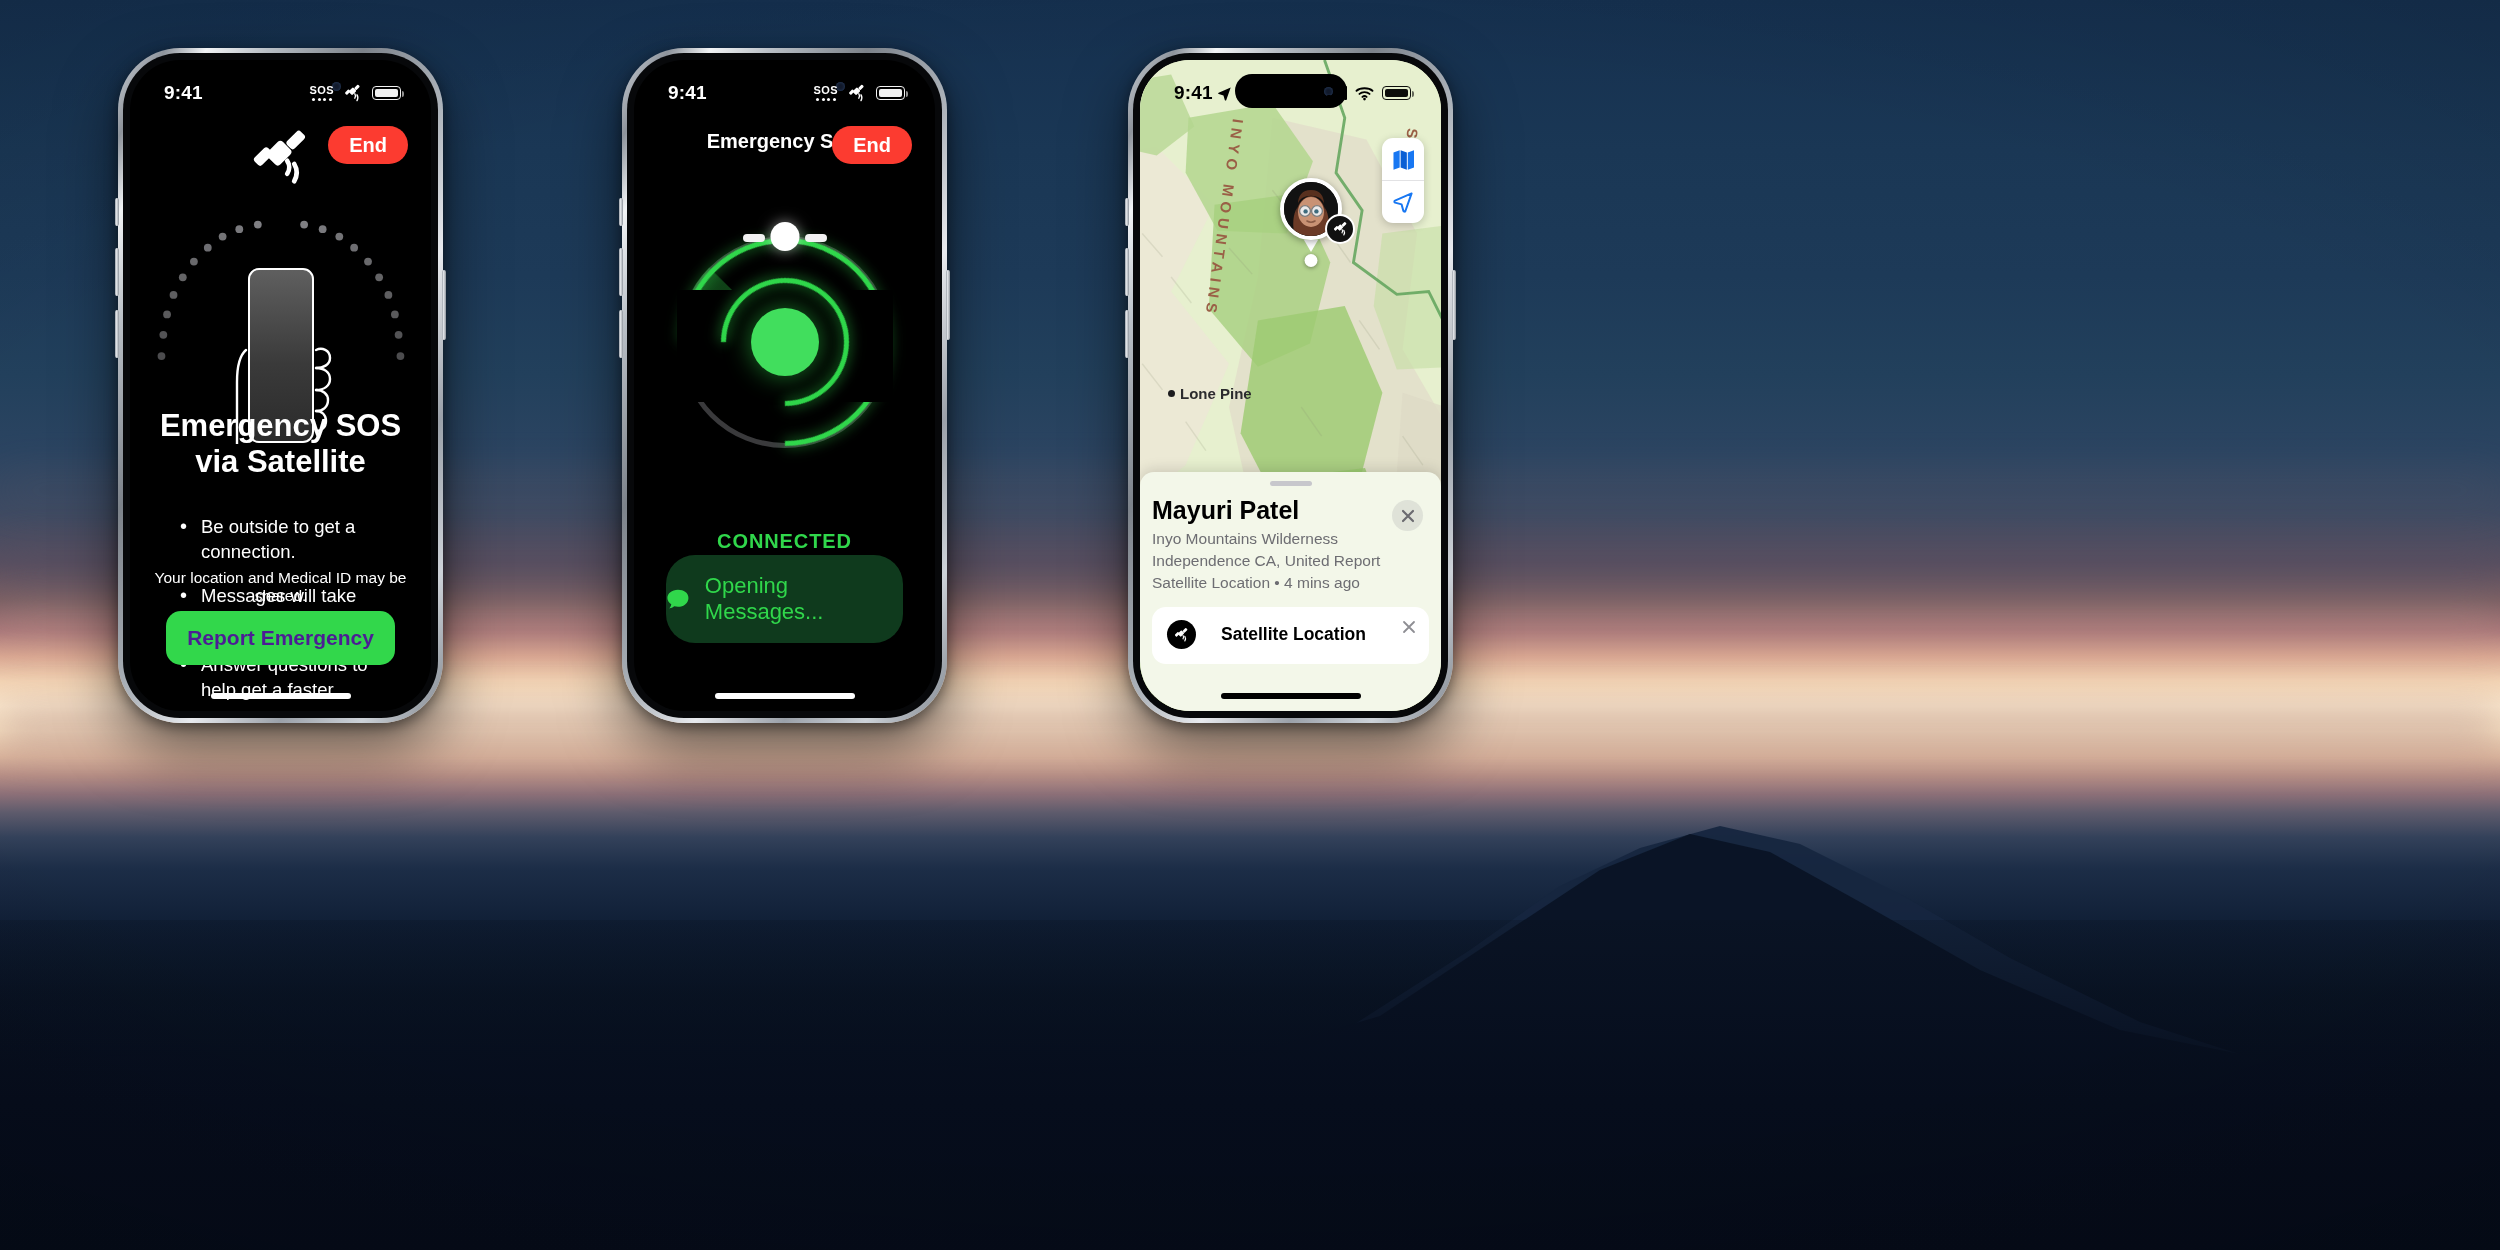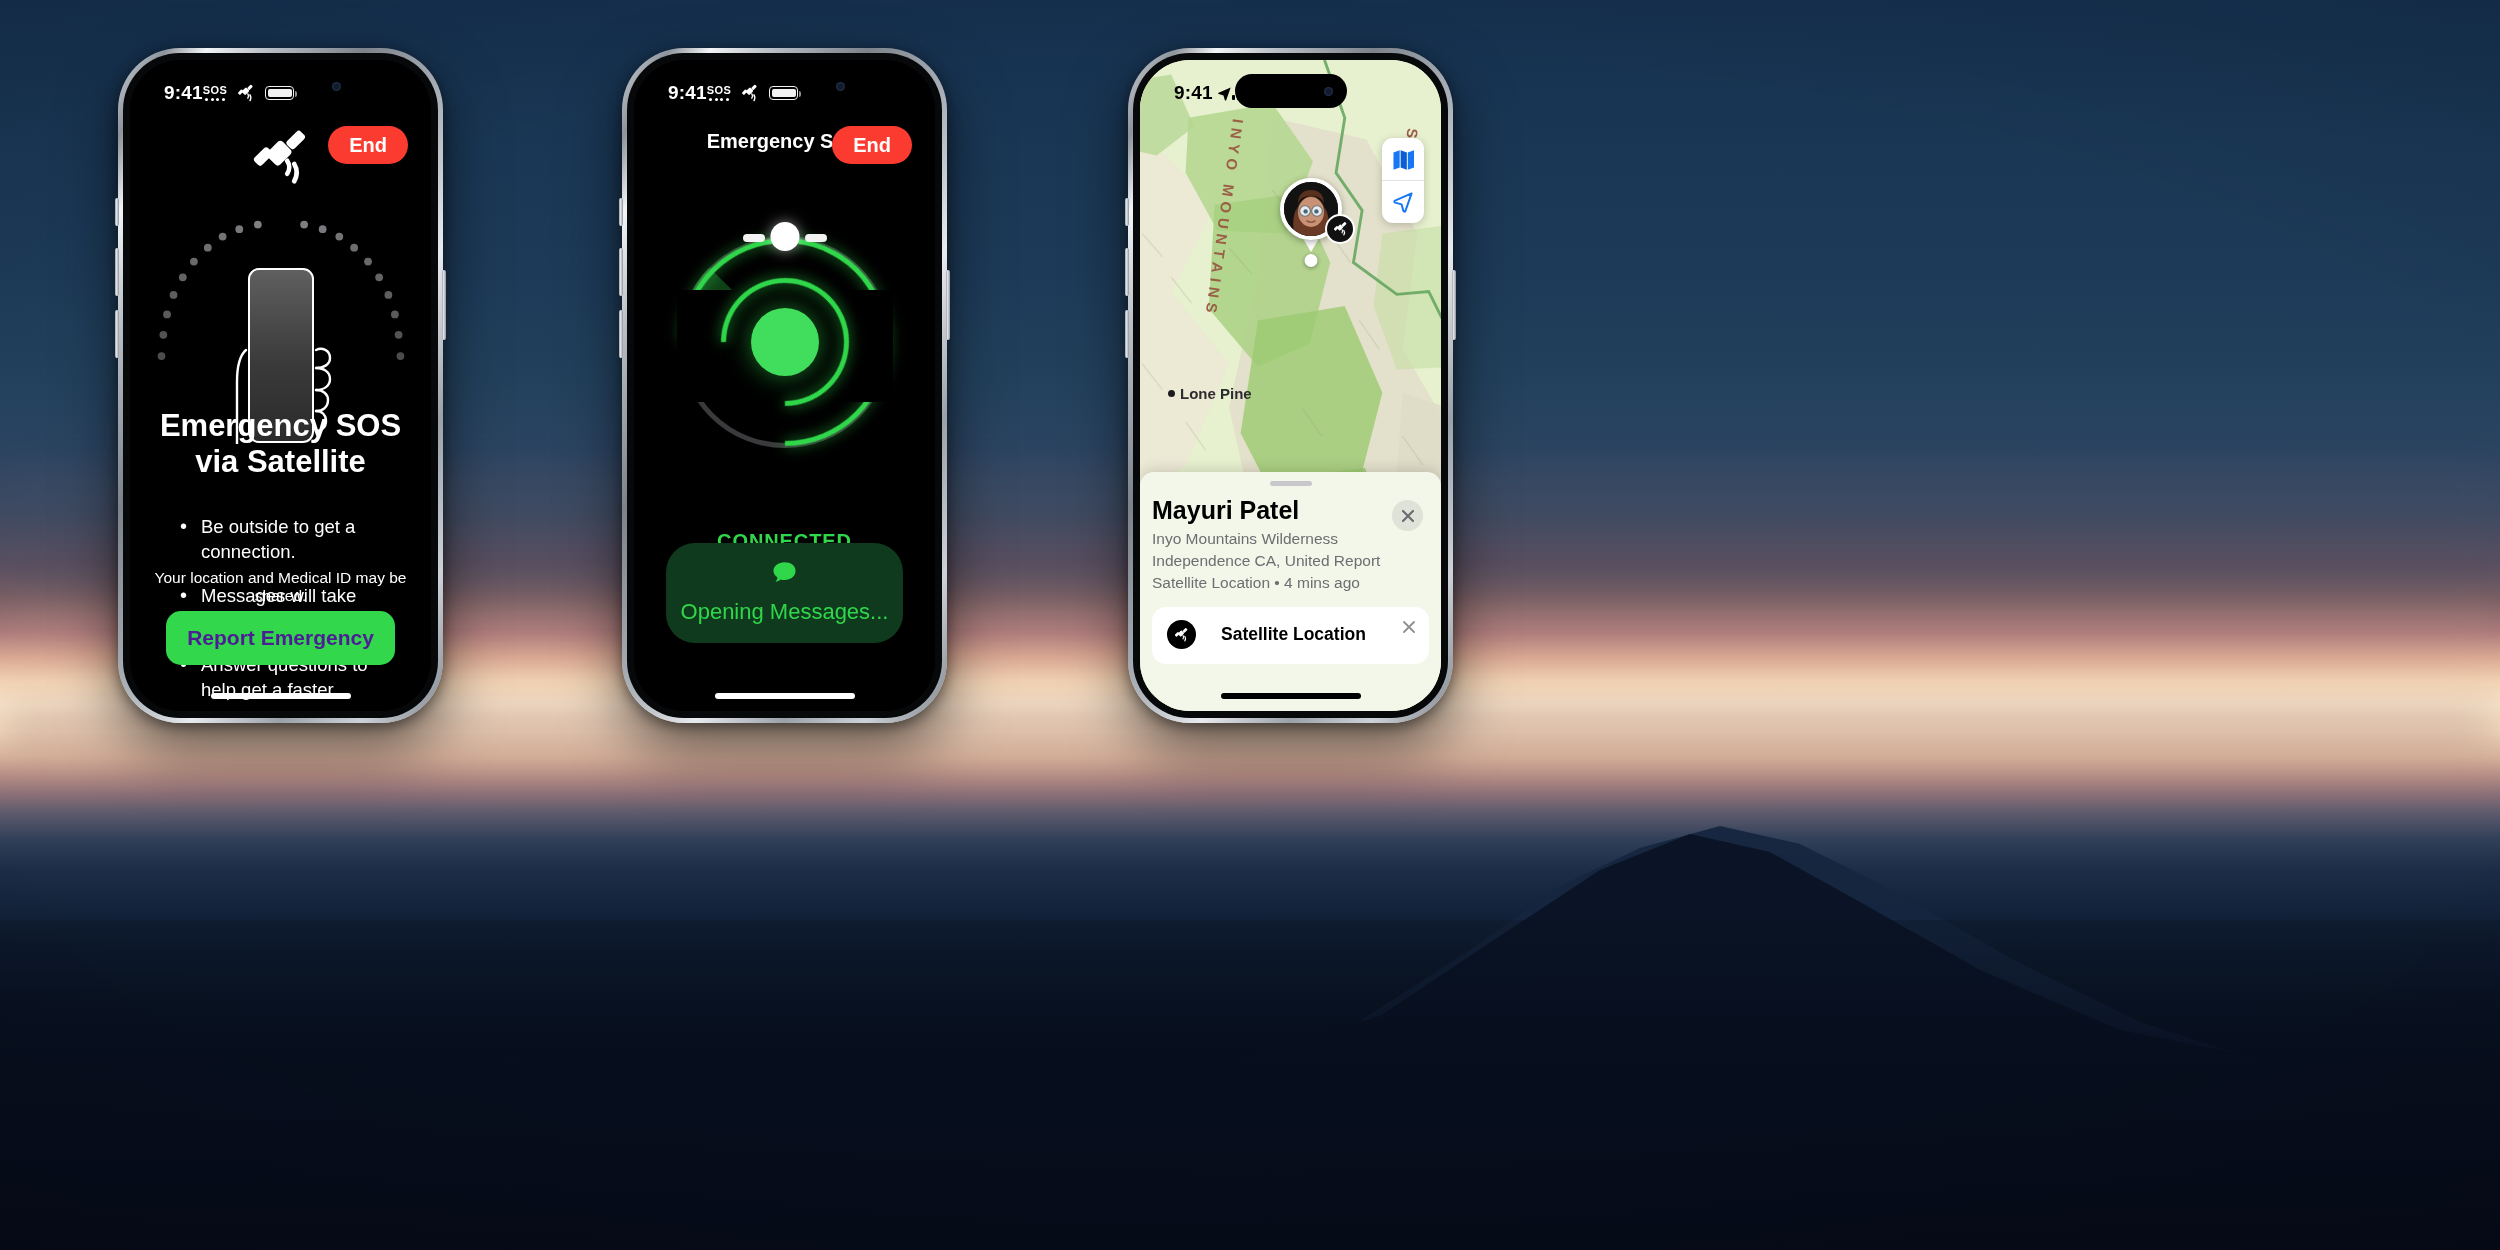--- a/index.html
+++ b/index.html
@@ -107,21 +107,21 @@
   }
   .island .lens { width:9px;height:9px;border-radius:50%;background:#121a2b; box-shadow: inset 0 0 3px #2b4267;}
   .notch .lens {
     position:absolute; right: 26px; top: 12px;
     width:9px;height:9px;border-radius:50%;background:#121a2b; box-shadow: inset 0 0 3px #2b4267;
   }
 
   
   .statusbar {
     position: absolute; top: 0; left: 0; right: 0; height: 54px;
-    display: flex; align-items: center; 
+    display: flex; align-items: center; justify-content: space-between;
     padding: 12px 30px 0 34px; z-index: 7;
     font-size: 19px; font-weight: 700; letter-spacing: .2px;
   }
   .sb-dark { color: #fff; }
   .sb-light { color: #000; }
   .sb-right { display: flex; align-items: center; gap: 8px; }
   .sb-left { display: flex; align-items: center; gap: 4px; }
 
   .sos-ind { display:flex; flex-direction:column; align-items:center; gap:2px; }
   .sos-ind .sos-txt { font-size: 11px; font-weight: 700; letter-spacing: .4px; line-height: 1;}
@@ -244,21 +244,21 @@
   }
   .status-head {
     position: absolute; top: 502px; left: 0; right: 0; text-align: center;
     color: #fff; font-size: 29px; font-weight: 700; line-height: 1.18;
   }
   .msg-pill {
     position: absolute; bottom: 68px; left: 32px; right: 32px;
     background: #0f3a1d; color: #30d74b;
     border-radius: 29px; padding: 18px 0;
     display: flex; align-items: center; justify-content: center; gap: 15px;
-    font-size: 22px; font-weight: 500; flex-direction: column;
+    font-size: 22px; font-weight: 500;
   }
 
   
   .map { position: absolute; inset: 0; background: #e3efc8; overflow: hidden; }
   .map-label-vert {
     position: absolute; color: #9a5f46; font-weight: 600; font-size: 15px;
     letter-spacing: 5px;
   }
   .map-town {
     position: absolute; display:flex; align-items:center; gap:5px;

